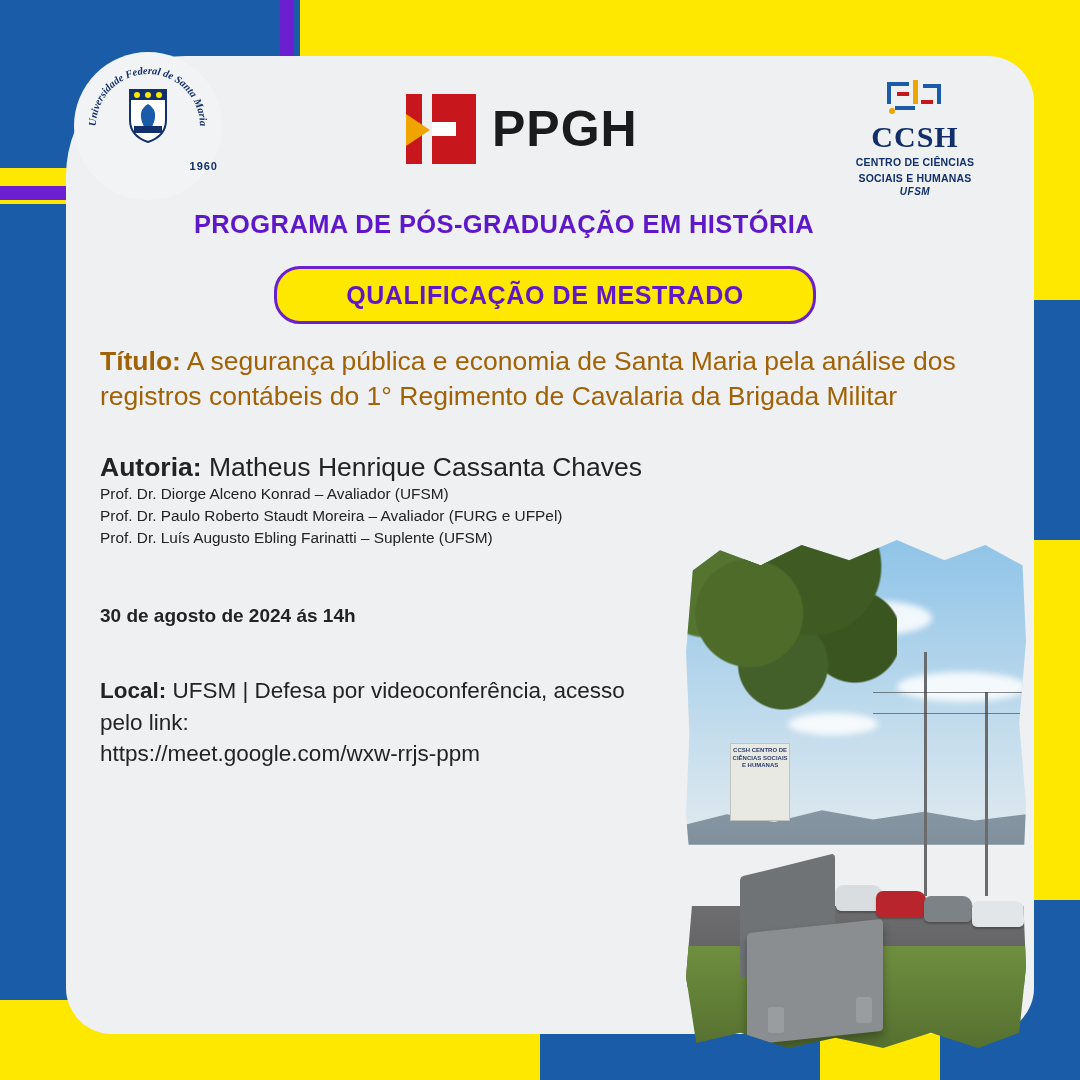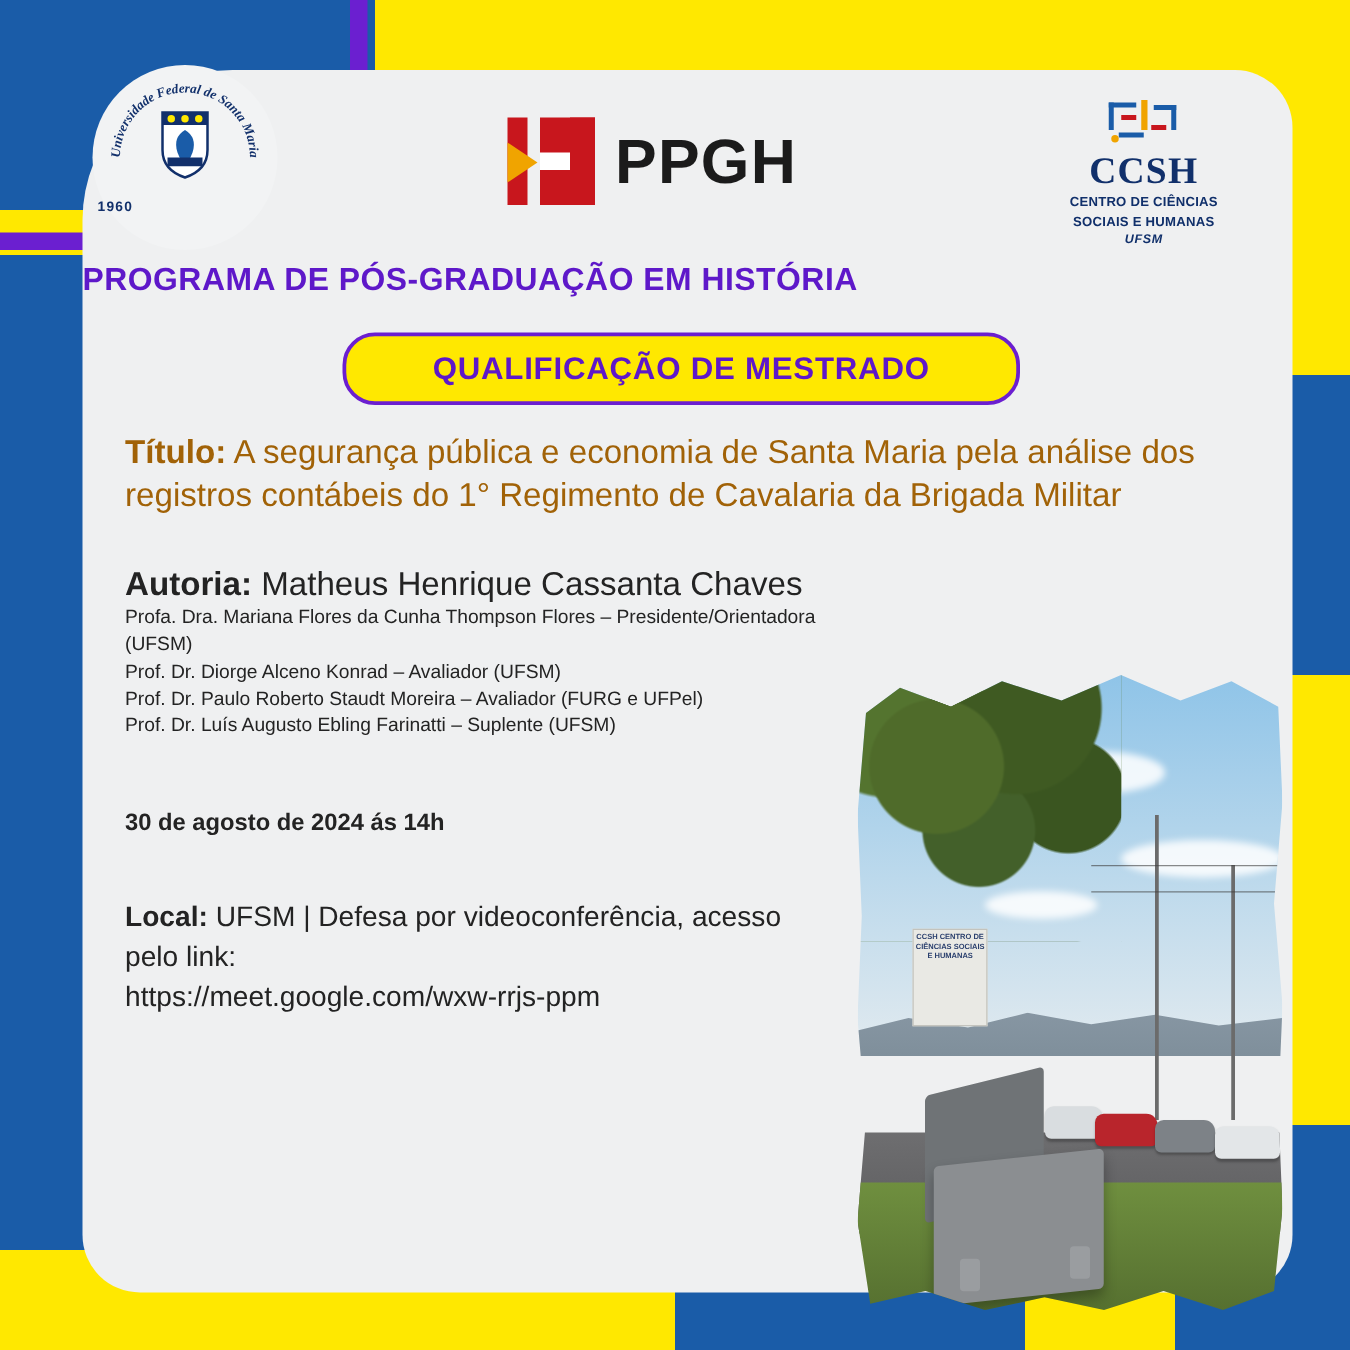--- a/index.html
+++ b/index.html
@@ -118,21 +118,21 @@
   .ufsm-shield {
     position: absolute;
     left: 48px; top: 30px;
     width: 44px; height: 58px;
   }
   .ufsm-year {
     position: absolute;
     width: 140px;
     left: 0;
     top: 104px;
-    text-align: left;
+    text-align: right;
     font-size: 11px;
     font-weight: bold;
     color: #12306b;
     letter-spacing: 1px;
   }
 
   .logo-ppgh {
     position: absolute;
     left: 404px; top: 92px;
     display: flex;
@@ -186,21 +186,21 @@
     margin-top: 2px;
     letter-spacing: 0.5px;
     font-style: italic;
   }
 
   
   .program-title {
     position: absolute;
     left: 66px; top: 210px;
     width: 876px;
-    text-align: left;
+    text-align: center;
     font-size: 25.5px;
     font-weight: bold;
     color: #5e18c9;
     letter-spacing: 0.4px;
   }
   .badge {
     position: absolute;
     left: 274px; top: 266px;
     width: 536px; height: 52px;
     background: #ffe800;
@@ -445,21 +445,20 @@
 
   <div class="body-block">
     <p class="f-title">
       <b>Título:</b><span> A segurança pública e economia de Santa Maria pela análise dos registros contábeis do 1° Regimento de Cavalaria da Brigada Militar</span>
     </p>
 
     <p class="f-author">
       <b>Autoria:</b><span> Matheus Henrique Cassanta Chaves</span>
     </p>
 
-    <p class="f-member">Profa. Dra. Mariana Flores da Cunha Thompson Flores – Presidente/Orientadora (UFSM)</p>
     <p class="f-member">Prof. Dr. Diorge Alceno Konrad – Avaliador (UFSM)</p>
     <p class="f-member">Prof. Dr. Paulo Roberto Staudt Moreira – Avaliador (FURG e UFPel)</p>
     <p class="f-member">Prof. Dr. Luís Augusto Ebling Farinatti – Suplente (UFSM)</p>
 
     <p class="f-date">30 de agosto de 2024 ás 14h</p>
 
     <p class="f-local">
       <b>Local:</b><span> UFSM | Defesa por videoconferência, acesso pelo link:</span><br>
       <span>https://meet.google.com/wxw-rrjs-ppm</span>
     </p>

